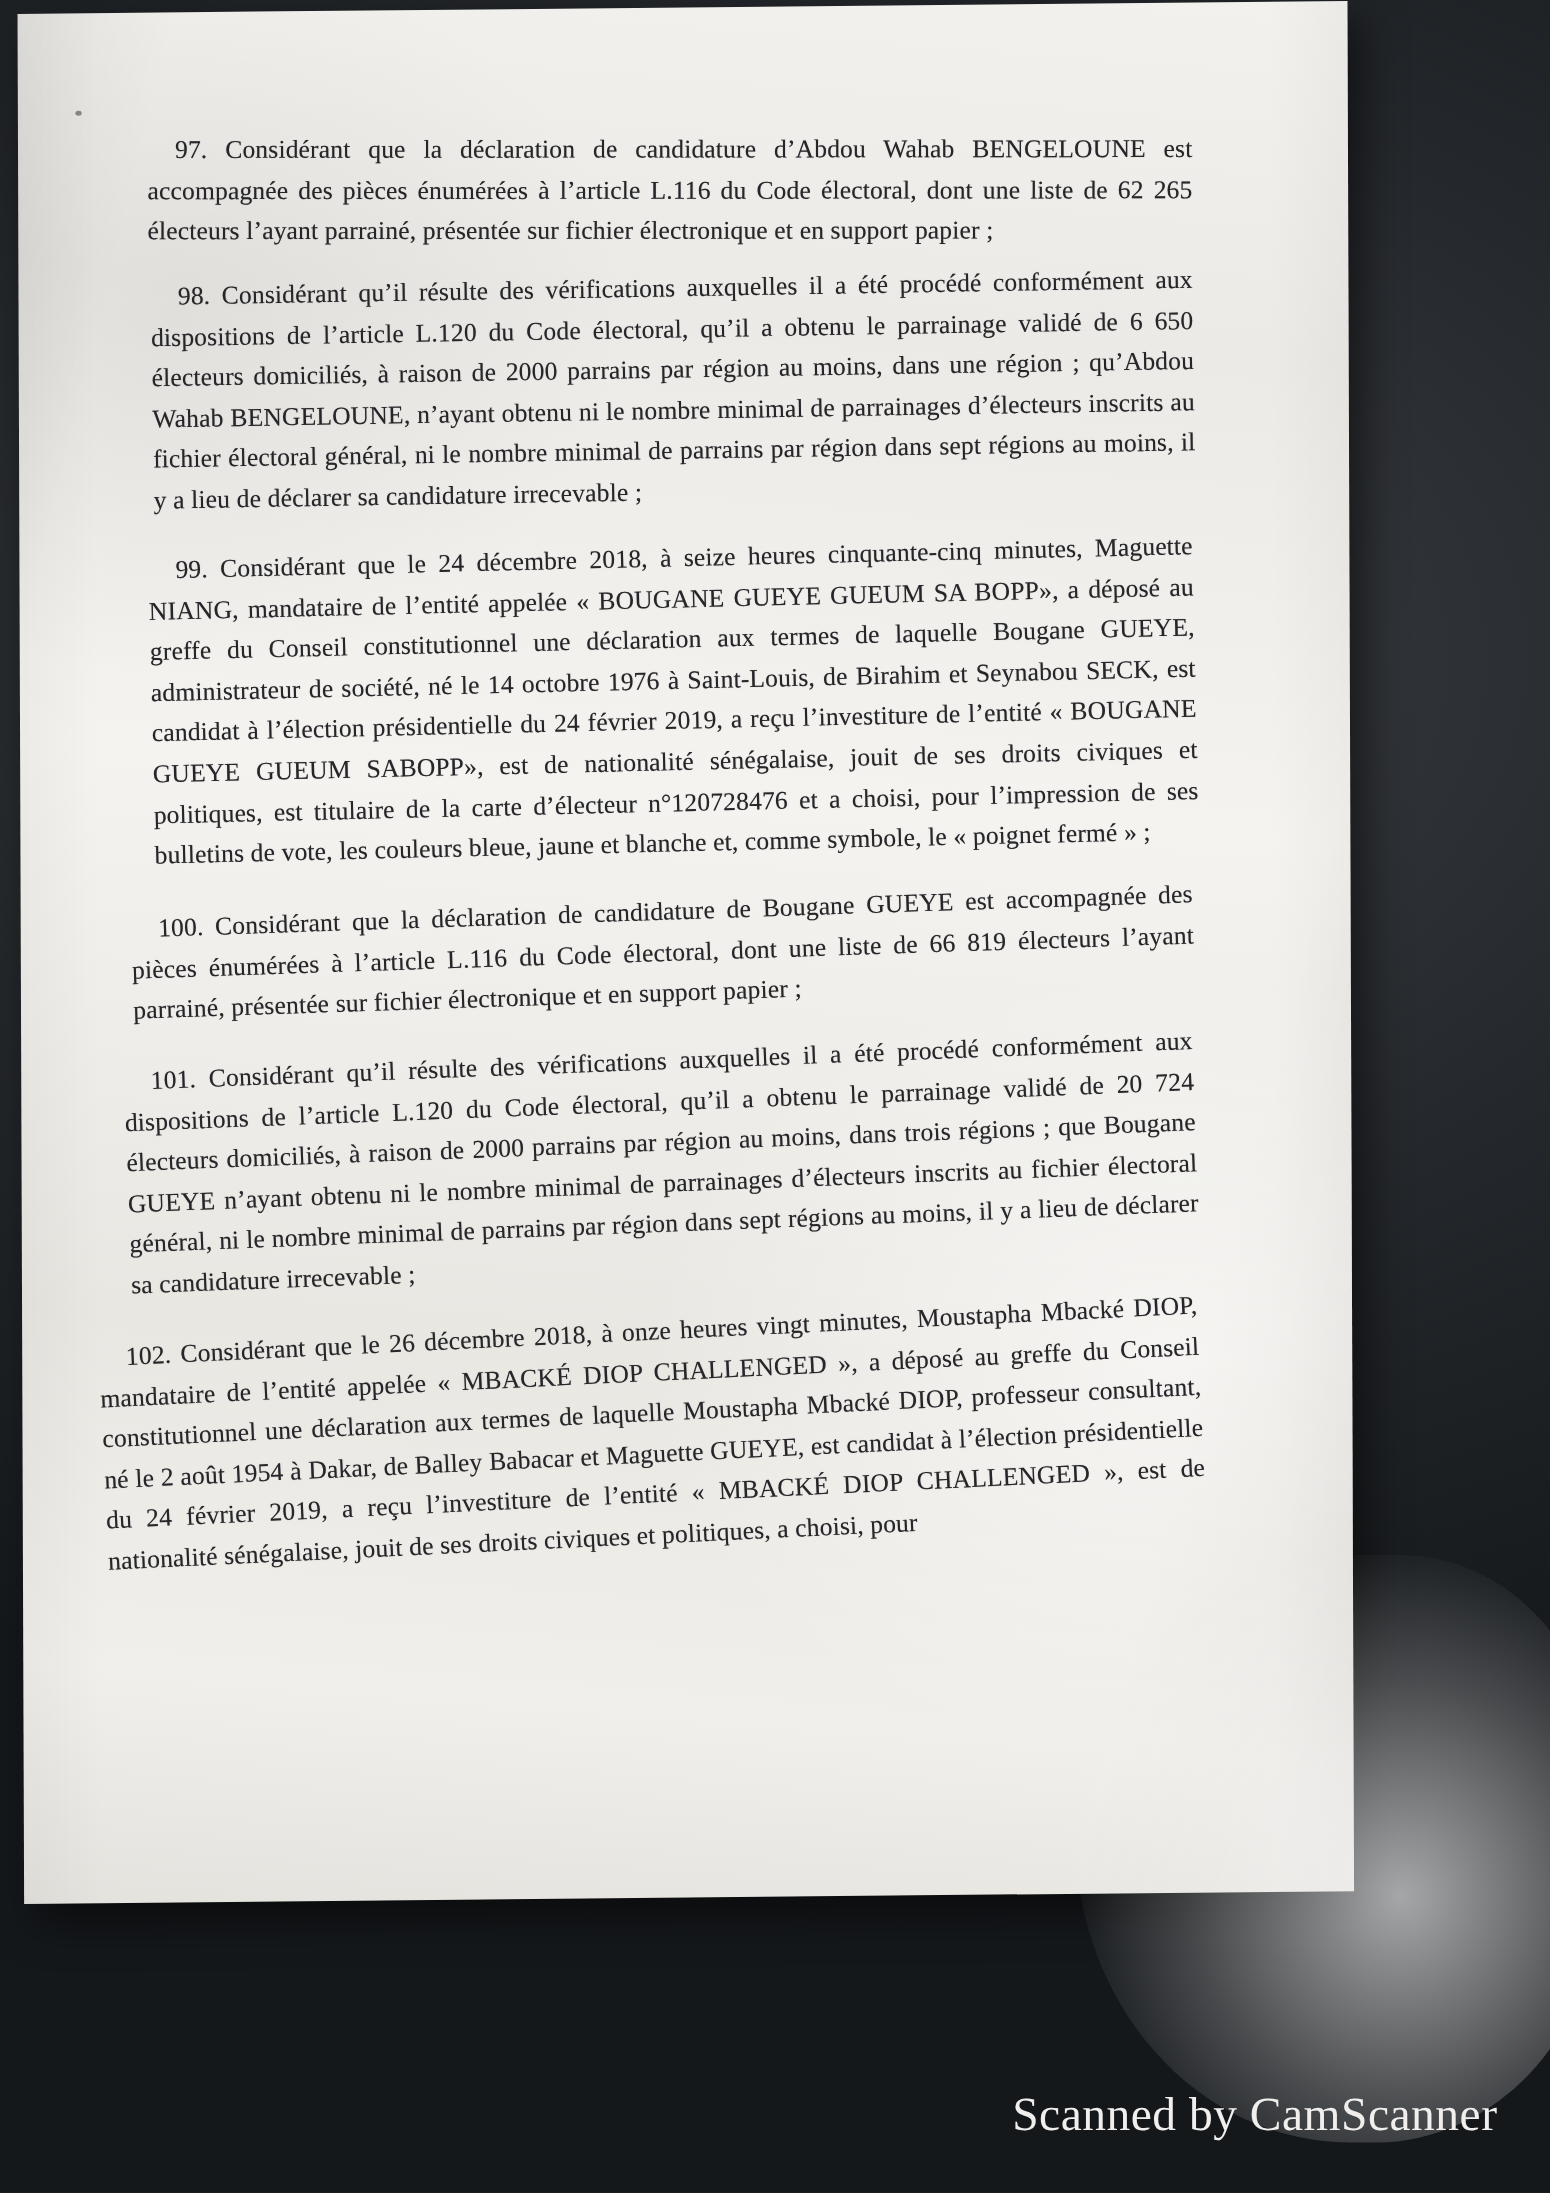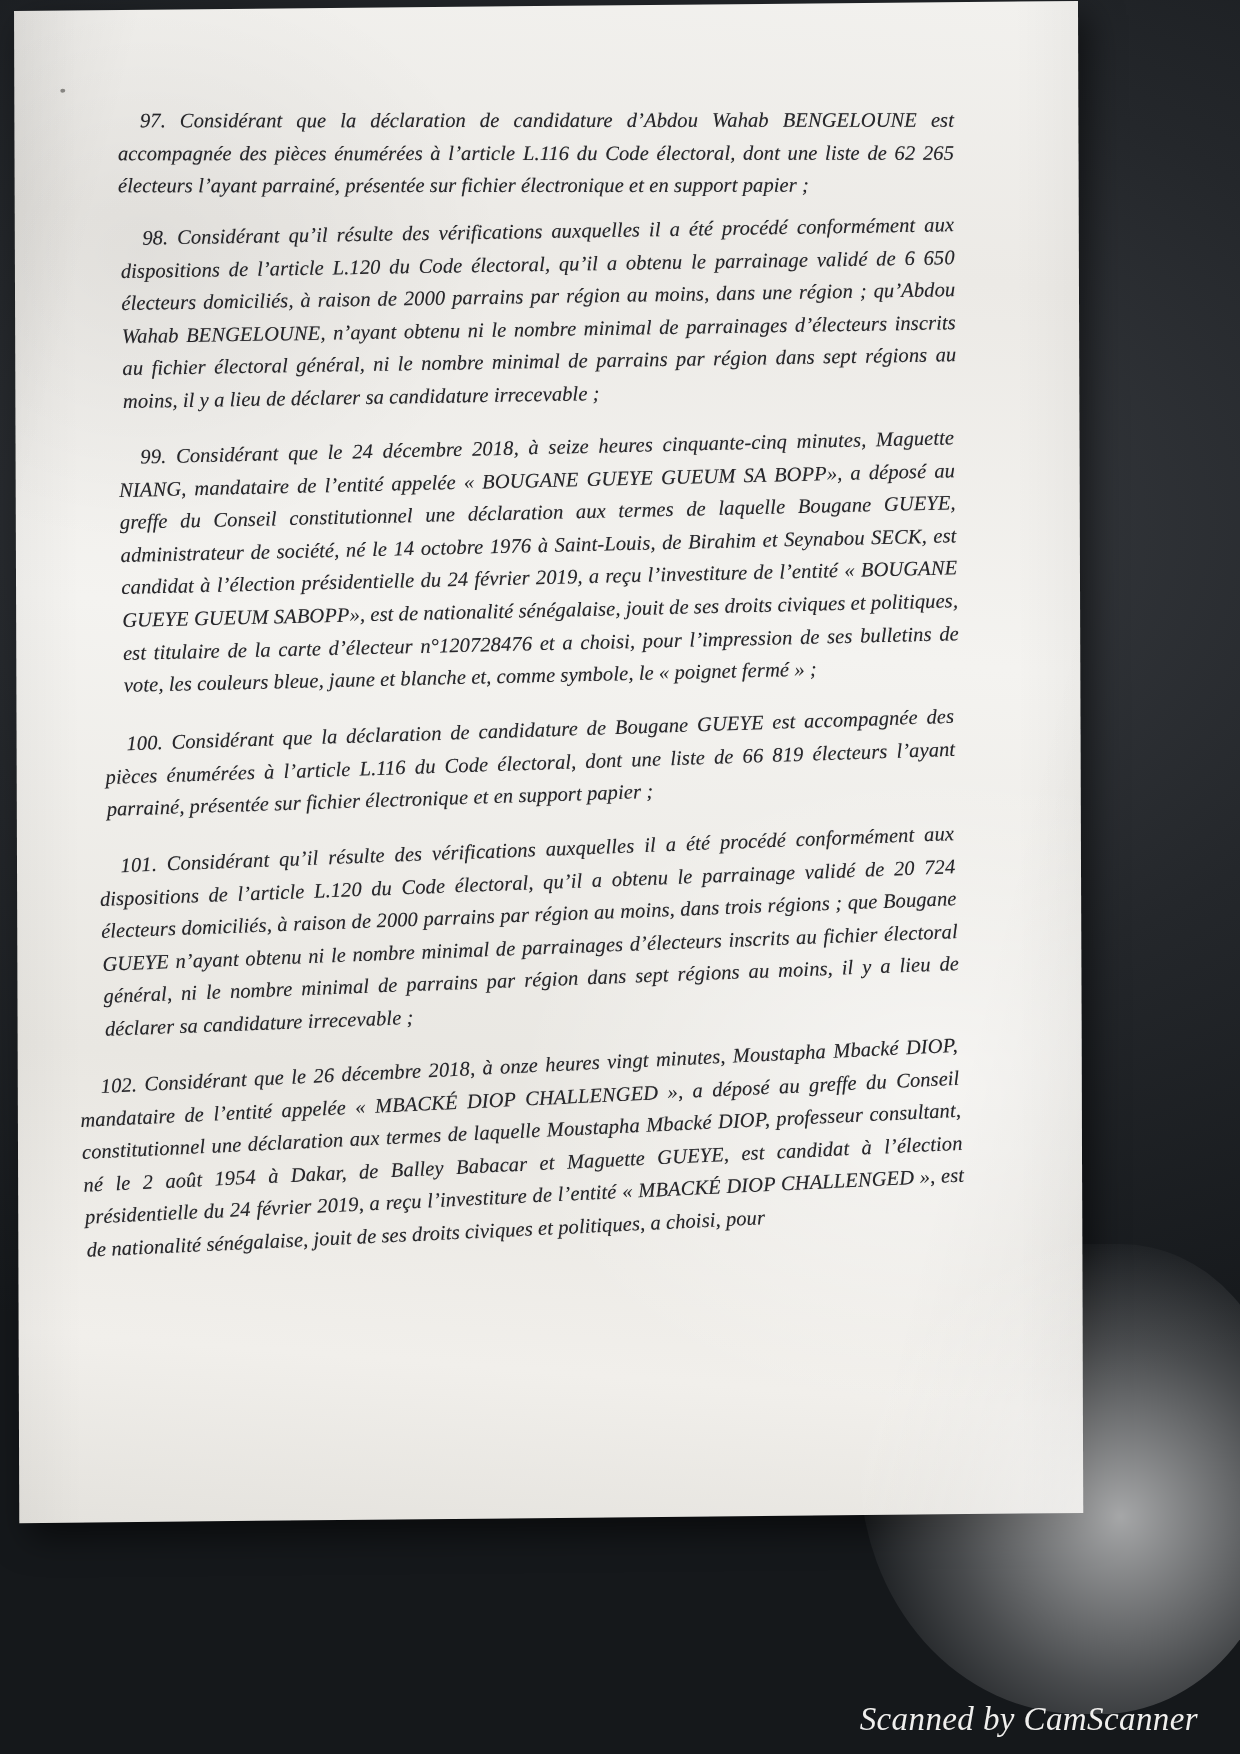--- a/index.html
+++ b/index.html
@@ -16,21 +16,20 @@
   }
 
   
   .scan-root {
     position: relative;
     width: 1240px;
     height: 1754px;
     background:
       radial-gradient(ellipse 1400px 900px at 55% 30%, #3d4045 0%, #24272b 55%, #15181b 100%);
     overflow: hidden;
-    font-style: italic;
   }
 
   
   .paper {
     position: absolute;
     left: 14px;
     top: 6px;
     width: 1064px;
     height: 1512px;
     background:
@@ -109,25 +108,25 @@
   .p101 { margin-left: -20px; margin-top: 24px; }
   .p102 { margin-left: -40px; margin-top: 26px; width: 880px; }
 
   
   .para:last-child { }
 
   
   .footer {
     position: absolute;
     right: 42px;
-    bottom: 16px;
+    bottom: 40px;
     z-index: 6;
     color: #f0efed;
     font-family: "Liberation Serif", "DejaVu Serif", serif;
-    font-size: 33px;
+    font-size: 38px;
     letter-spacing: 0.4px;
     white-space: nowrap;
   }
 </style>
 </head>
 <body>
 
 <div class="scan-root">
 
   <div class="paper">

